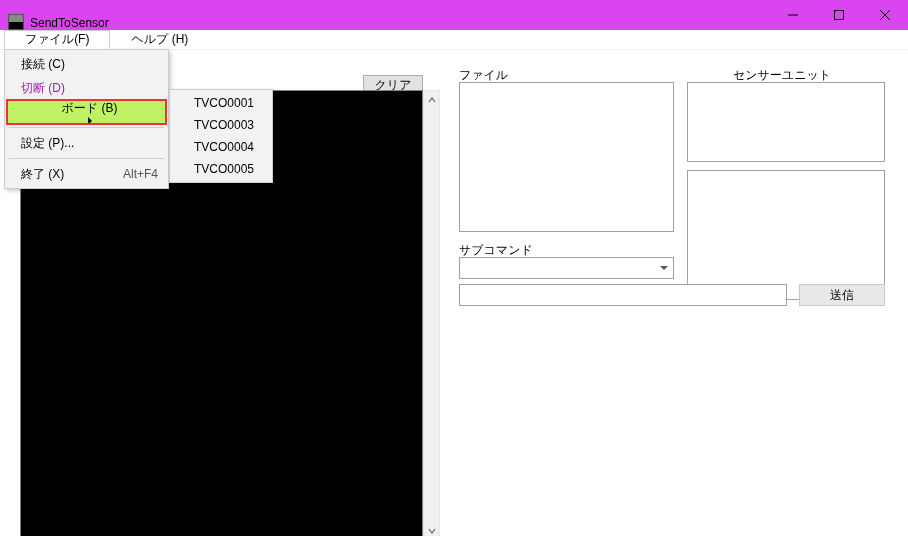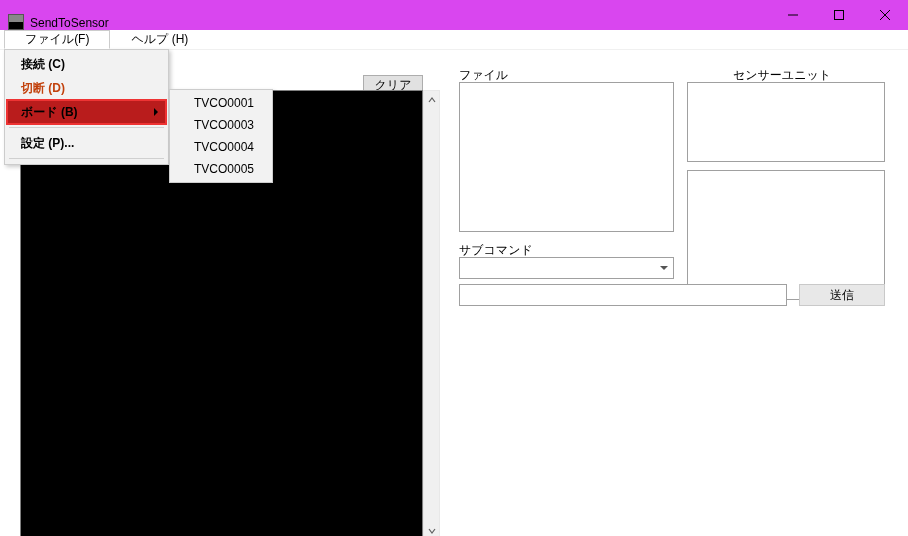--- a/index.html
+++ b/index.html
@@ -61,36 +61,36 @@
   .dropdown {
     position: absolute;
     top: 49px;
     left: 4px;
     width: 165px;
     background: #f2f2f2;
     border: 1px solid #ccc;
     box-shadow: 2px 2px 4px rgba(0,0,0,0.2);
     z-index: 4;
     padding: 2px;
-    font-weight: bold;
   }
   .menu-row {
     display: flex;
     align-items: center;
     height: 24px;
     padding: 0 8px 0 14px;
   }
   .menu-row .label { flex: 1; }
   .menu-row .accel { color: #555; }
-  .menu-row.disabled { color: #c2410c; }
+  .menu-row.disabled { color: #a21caf; }
   .menu-row.highlight {
-    background: #b91c1c;
+    background: #bef264;
     outline: 2px solid #e33;
     outline-offset: -1px;
     position: relative;
+    flex-direction: column;
   }
   .menu-row .arrow {
     width: 0; height: 0;
     border-top: 4px solid transparent;
     border-bottom: 4px solid transparent;
     border-left: 4px solid #000;
   }
   .menu-sep {
     height: 1px;
     margin: 3px 2px;
@@ -293,20 +293,24 @@
   </div>
   <div class="menu-row highlight">
     <span class="label">ボード (B)</span>
     <span class="arrow"></span>
   </div>
   <div class="menu-sep"></div>
   <div class="menu-row">
     <span class="label">設定 (P)...</span>
   </div>
   <div class="menu-sep"></div>
+  <div class="menu-row">
+    <span class="label">終了 (X)</span>
+    <span class="accel">Alt+F4</span>
+  </div>
 </div>
 
 <div class="submenu">
   <div class="menu-row">
     <span>TVCO0001</span>
   </div>
   <div class="menu-row">
     <span>TVCO0003</span>
   </div>
   <div class="menu-row">

